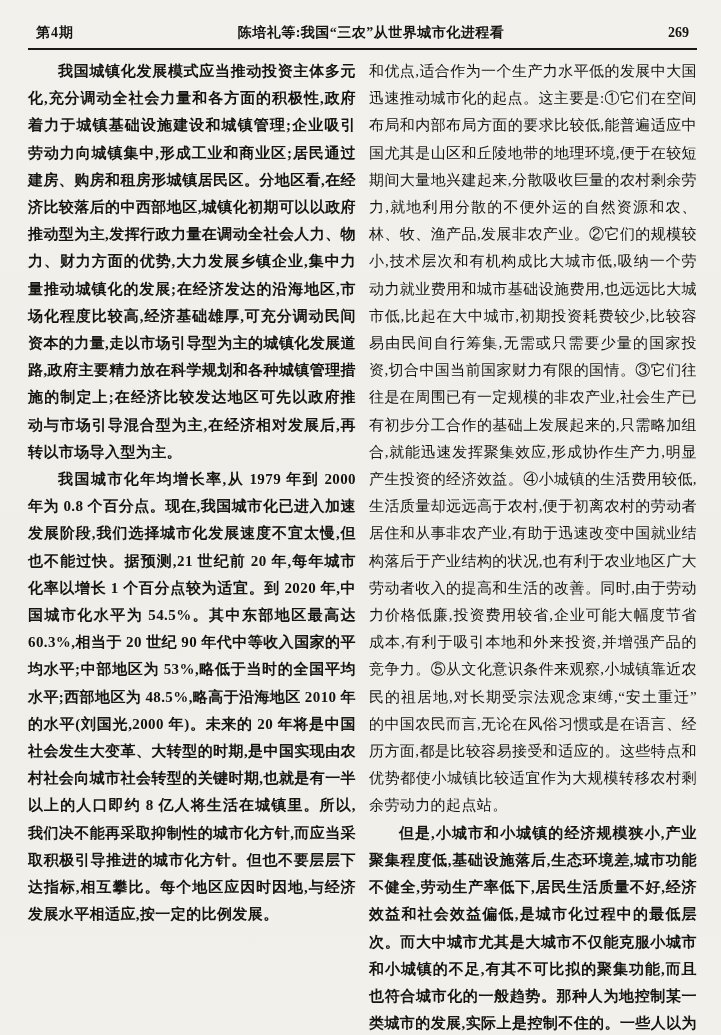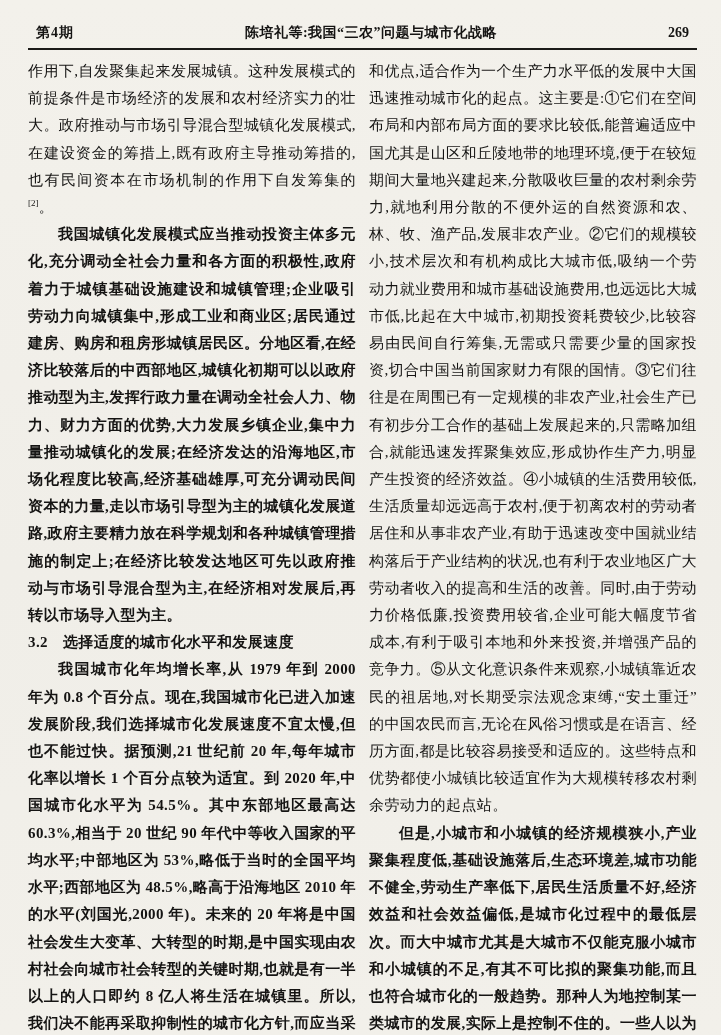--- a/index.html
+++ b/index.html
@@ -62,32 +62,30 @@
   
   .page { position: relative; }
 </style>
 </head>
 <body>
 
 <div class="page">
 
   <div class="header">
     <span class="issue">第4期</span>
-    <span class="running-title">陈培礼等:我国“三农”问题与城市化战略</span>
+    <span class="running-title">陈培礼等:我国“三农”从世界城市化进程看</span>
     <span class="pageno">269</span>
   </div>
 
   <div class="columns">
 
     <div class="col">
-      <p class="cont"><span>作用下,自发聚集起来发展城镇。这种发展模式的前提条件是市场经济的发展和农村经济实力的壮大。政府推动与市场引导混合型城镇化发展模式,在建设资金的筹措上,既有政府主导推动筹措的,也有民间资本在市场机制的作用下自发筹集的</span><sup class="ref">[2]</sup><span>。</span></p>
 
       <p class="para">我国城镇化发展模式应当推动投资主体多元化,充分调动全社会力量和各方面的积极性,政府着力于城镇基础设施建设和城镇管理;企业吸引劳动力向城镇集中,形成工业和商业区;居民通过建房、购房和租房形城镇居民区。分地区看,在经济比较落后的中西部地区,城镇化初期可以以政府推动型为主,发挥行政力量在调动全社会人力、物力、财力方面的优势,大力发展乡镇企业,集中力量推动城镇化的发展;在经济发达的沿海地区,市场化程度比较高,经济基础雄厚,可充分调动民间资本的力量,走以市场引导型为主的城镇化发展道路,政府主要精力放在科学规划和各种城镇管理措施的制定上;在经济比较发达地区可先以政府推动与市场引导混合型为主,在经济相对发展后,再转以市场导入型为主。</p>
 
-      <p class="heading"><span class="hnum">3.2</span><span>选择适度的城市化水平和发展速度</span></p>
 
       <p class="para">我国城市化年均增长率,从 1979 年到 2000 年为 0.8 个百分点。现在,我国城市化已进入加速发展阶段,我们选择城市化发展速度不宜太慢,但也不能过快。据预测,21 世纪前 20 年,每年城市化率以增长 1 个百分点较为适宜。到 2020 年,中国城市化水平为 54.5%。其中东部地区最高达 60.3%,相当于 20 世纪 90 年代中等收入国家的平均水平;中部地区为 53%,略低于当时的全国平均水平;西部地区为 48.5%,略高于沿海地区 2010 年的水平(刘国光,2000 年)。未来的 20 年将是中国社会发生大变革、大转型的时期,是中国实现由农村社会向城市社会转型的关键时期,也就是有一半以上的人口即约 8 亿人将生活在城镇里。所以,我们决不能再采取抑制性的城市化方针,而应当采取积极引导推进的城市化方针。但也不要层层下达指标,相互攀比。每个地区应因时因地,与经济发展水平相适应,按一定的比例发展。</p>
 
     </div>
 
     <div class="col">
       <p class="cont">和优点,适合作为一个生产力水平低的发展中大国迅速推动城市化的起点。这主要是:①它们在空间布局和内部布局方面的要求比较低,能普遍适应中国尤其是山区和丘陵地带的地理环境,便于在较短期间大量地兴建起来,分散吸收巨量的农村剩余劳力,就地利用分散的不便外运的自然资源和农、林、牧、渔产品,发展非农产业。②它们的规模较小,技术层次和有机构成比大城市低,吸纳一个劳动力就业费用和城市基础设施费用,也远远比大城市低,比起在大中城市,初期投资耗费较少,比较容易由民间自行筹集,无需或只需要少量的国家投资,切合中国当前国家财力有限的国情。③它们往往是在周围已有一定规模的非农产业,社会生产已有初步分工合作的基础上发展起来的,只需略加组合,就能迅速发挥聚集效应,形成协作生产力,明显产生投资的经济效益。④小城镇的生活费用较低,生活质量却远远高于农村,便于初离农村的劳动者居住和从事非农产业,有助于迅速改变中国就业结构落后于产业结构的状况,也有利于农业地区广大劳动者收入的提高和生活的改善。同时,由于劳动力价格低廉,投资费用较省,企业可能大幅度节省成本,有利于吸引本地和外来投资,并增强产品的竞争力。⑤从文化意识条件来观察,小城镇靠近农民的祖居地,对长期受宗法观念束缚,“安土重迁”的中国农民而言,无论在风俗习惯或是在语言、经历方面,都是比较容易接受和适应的。这些特点和优势都使小城镇比较适宜作为大规模转移农村剩余劳动力的起点站。</p>
       <p class="para">但是,小城市和小城镇的经济规模狭小,产业聚集程度低,基础设施落后,生态环境差,城市功能不健全,劳动生产率低下,居民生活质量不好,经济效益和社会效益偏低,是城市化过程中的最低层次。而大中城市尤其是大城市不仅能克服小城市和小城镇的不足,有其不可比拟的聚集功能,而且也符合城市化的一般趋势。那种人为地控制某一类城市的发展,实际上是控制不住的。一些人以为我国控制大城市的政策符合国情,事实上大城市和特大城市近 20 年的人口增长速度却相当快,超过中小城市。从世界城市化进程看,大城市化的特征日益明显,大城市数量增加,规模进一步扩大,经济社会能量的集聚强度显著增强。1900 年全世界百万人口的特大城市仅 13 个,到 1980 年就增至 222 个,特大城市人口占城市总人口的比例已超过 1/3;2000 年突破 40%,特大城市达到 408 个。1999 年我国 50 万人以上的大城市和特大城市占全部城市的比重仅有 11.7%,但却聚集了全国城市人口的 49.7%;特别是 100 万人口</p>
     </div>
 

